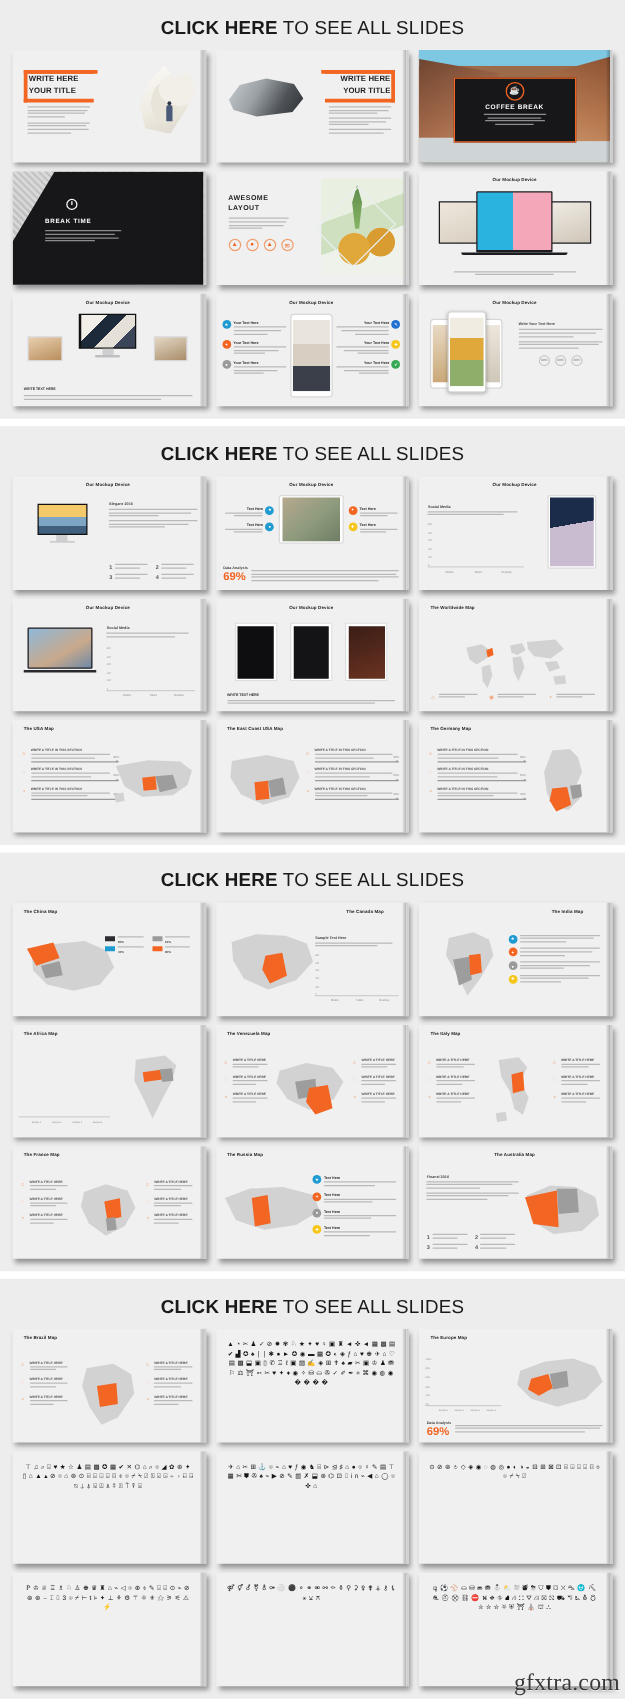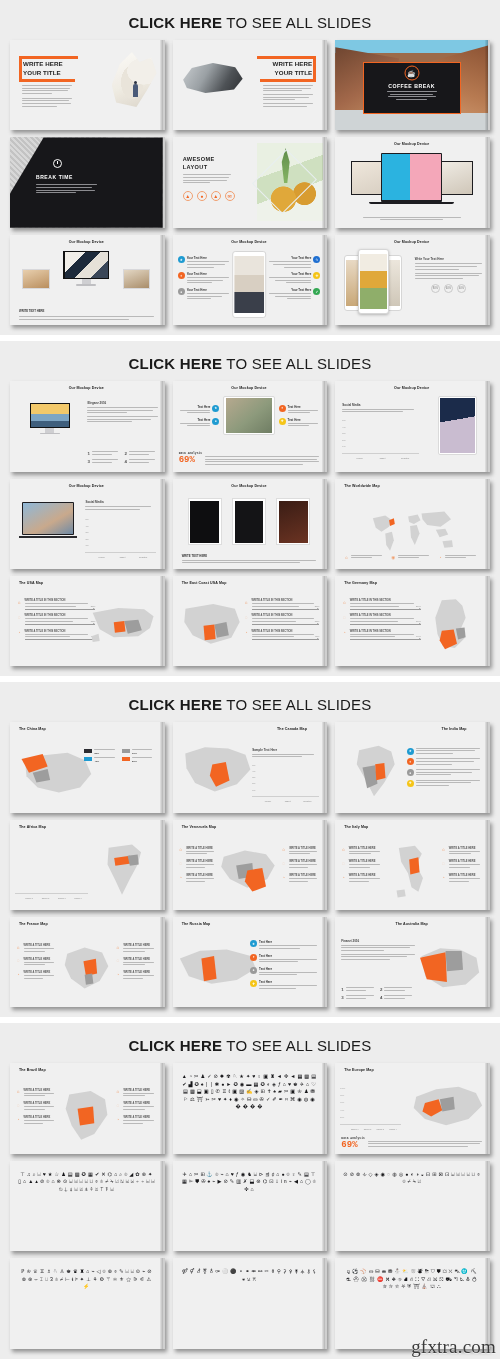--- a/index.html
+++ b/index.html
@@ -158,21 +158,21 @@
   
   .chart{position:absolute;}
   .chart-axis{position:absolute;left:0;bottom:0;width:100%;height:1px;background:#cfcfcf;}
   .bars{position:absolute;left:6px;right:2px;bottom:5px;top:2px;display:flex;align-items:flex-end;gap:3px;}
   .bgrp{display:flex;align-items:flex-end;gap:.8px;flex:1;justify-content:center;}
   .bar{width:2.6px;border-radius:.3px;}
   .ylab{position:absolute;left:0;top:0;bottom:5px;display:flex;flex-direction:column;justify-content:space-between;font-size:1.9px;color:#9a9a9a;}
   .xlab{position:absolute;left:6px;right:2px;bottom:0;display:flex;font-size:2.2px;color:#8a8a8a;}
   .xlab span{flex:1;text-align:center;}
 
-  .data-an{position:absolute;font-family:Liberation Mono, monospace;}
+  .data-an{position:absolute;}
   .da-h{font-size:3px;font-weight:700;color:#444;margin-bottom:1px;}
   .da-pct{font-size:9px;font-weight:700;color:#f26522;line-height:9px;}
 
   
   .map{position:absolute;}
   .map svg{display:block;width:100%;height:100%;}
   .mfill{fill:#d2d2d2;}
   .mdark{fill:#9d9d9d;}
   .morange{fill:#f26522;}
 

